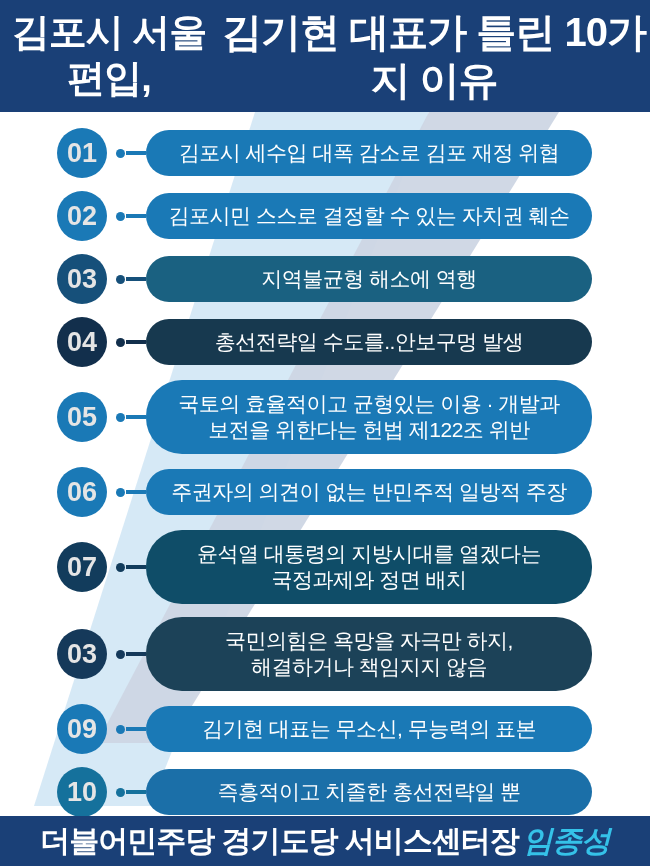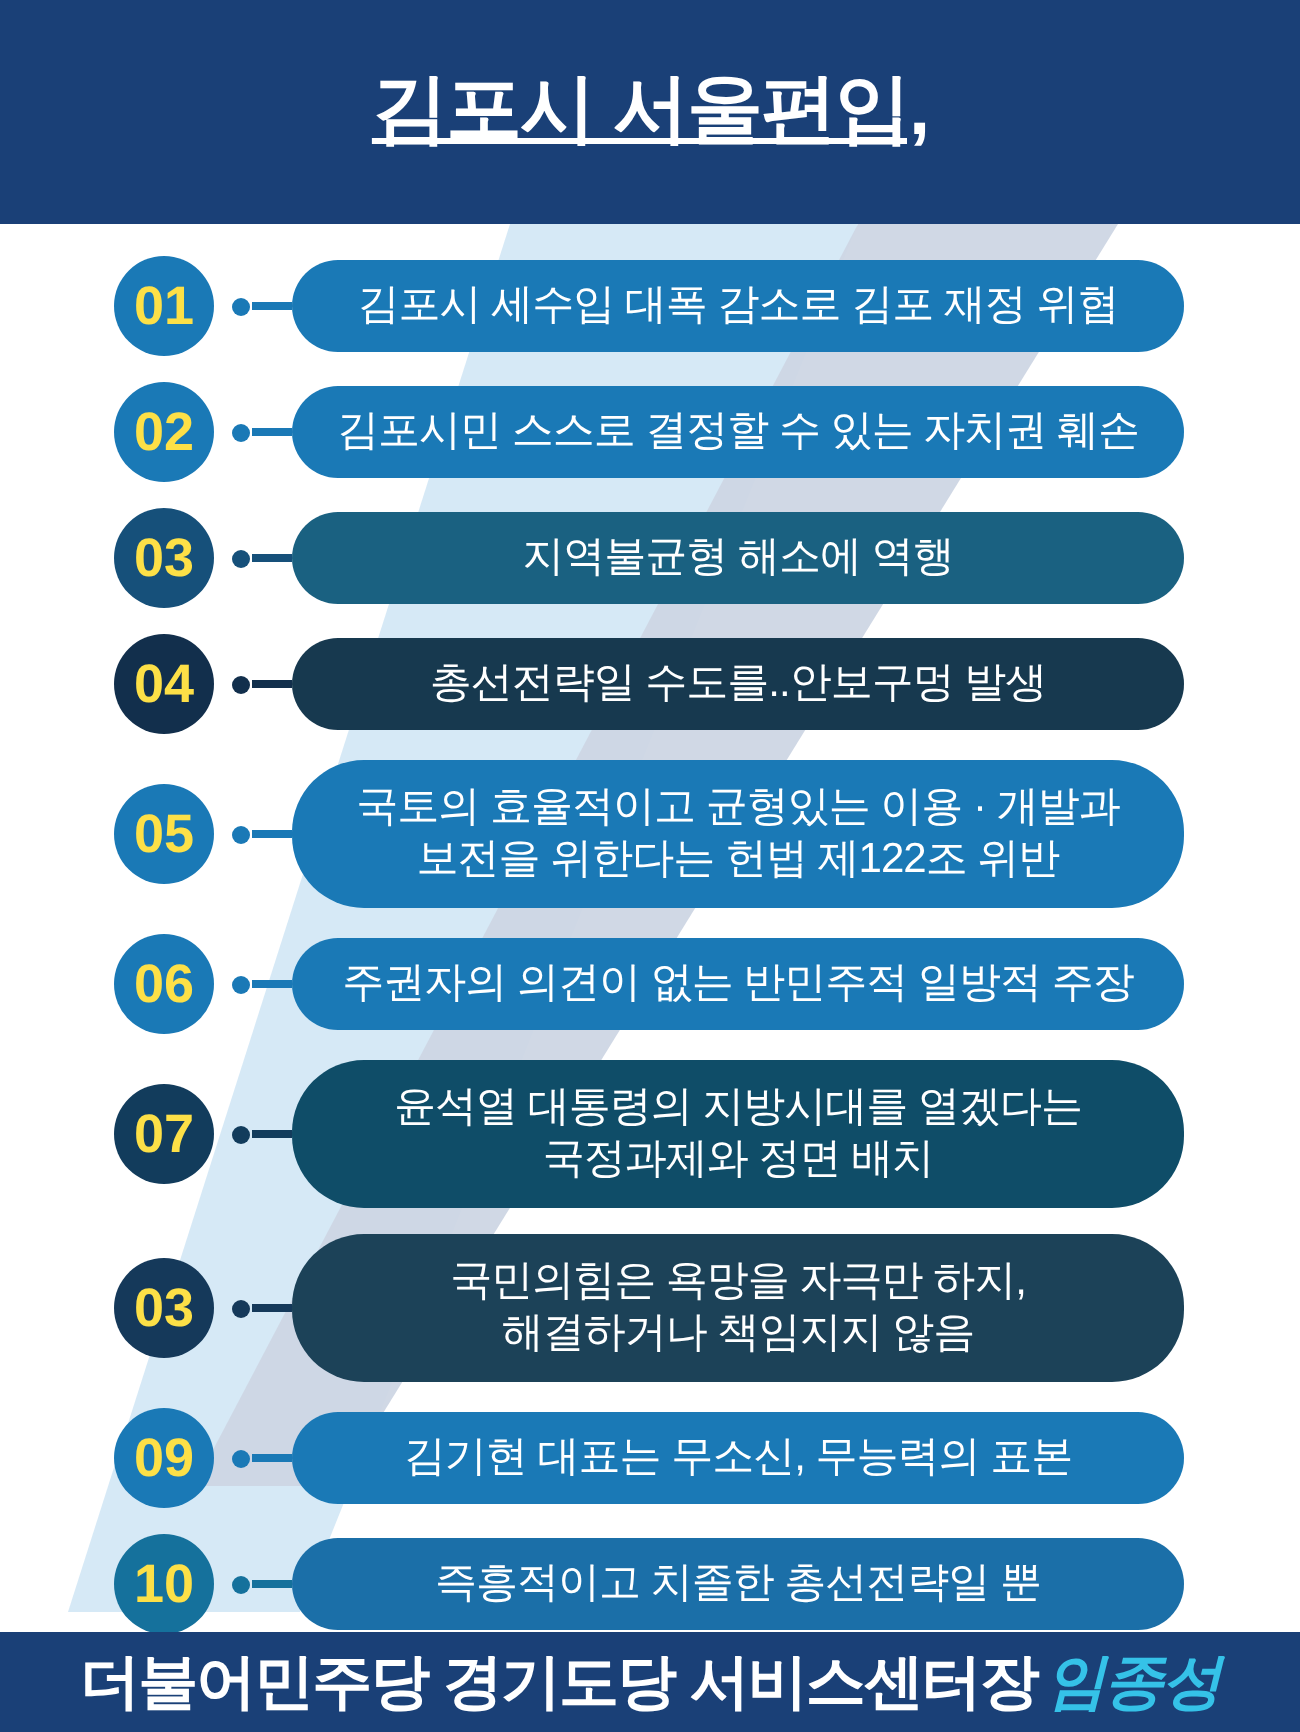--- a/index.html
+++ b/index.html
@@ -7,21 +7,21 @@
     width:650px;height:866px;background:#ffffff;
     font-family:"Liberation Sans","DejaVu Sans",sans-serif;
     overflow:hidden;
   }
   .poster{width:650px;height:866px;display:flex;flex-direction:column;position:relative;}
 
   
   .header{
     height:112px;flex:0 0 auto;background:var(--navy);
     display:flex;flex-direction:row;align-items:center;justify-content:center;
-    color:#fff;text-align:center;text-decoration:underline;
+    color:#fff;text-align:center;
   }
   .header .t1{font-size:38px;font-weight:800;letter-spacing:-1px;line-height:1.2;}
   .header .t2{font-size:40px;font-weight:800;letter-spacing:-1px;line-height:1.2;}
 
   
   .list{
     position:relative;flex:1 1 auto;box-sizing:border-box;
     padding:16px 0 6px 0;overflow:hidden;
   }
   .bg-shape{position:absolute;left:0;top:0;width:650px;height:694px;pointer-events:none;}
@@ -34,21 +34,21 @@
     clip-path:polygon(429px 0px,559px 0px,169px 631px,97px 631px);
   }
   .row{
     position:relative;z-index:2;display:flex;align-items:center;
     margin:0 0 13px 0;
   }
   .num-circle{
     width:50px;height:50px;margin-left:57px;flex:0 0 auto;
     border-radius:50%;background:var(--circle,#1a79b6);
     display:flex;align-items:center;justify-content:center;
-    color:#fde047;font-size:27px;font-weight:800;letter-spacing:0px;
+    color:#e5e5e5;font-size:27px;font-weight:800;letter-spacing:0px;
   }
   .connector{display:flex;align-items:center;margin-left:9px;flex:0 0 auto;}
   .connector .dot{width:9px;height:9px;border-radius:50%;background:var(--circle,#1a79b6);}
   .connector .line{width:20px;height:4px;margin-left:1px;background:var(--circle,#1a79b6);}
   .pill{
     flex:1 1 auto;margin-right:58px;min-height:46px;box-sizing:border-box;
     background:var(--pill,#1a79b6);border-radius:24px;
     display:flex;align-items:center;justify-content:center;
     color:#fff;font-size:21px;font-weight:400;letter-spacing:-0.5px;
     text-align:center;white-space:pre-line;line-height:1.25;padding:4px 10px;
@@ -63,20 +63,21 @@
   }
   .footer .name{color:var(--cyan);margin-left:4px;font-style:italic;}
 </style>
 </head>
 <body>
 
 <div class="poster">
 
   <div class="header">
     <div class="t1">김포시 서울편입,</div>
+    <div class="t2">김기현 대표가 틀린 10가지 이유</div>
   </div>
 
   <div class="list">
     <div class="bg-shape shape-azure"></div>
     <div class="bg-shape shape-lavender"></div>
 
     <div class="row" style="--circle: #1a79b6; --pill: #1a79b6;">
       <div class="num-circle">01</div>
       <div class="connector">
           <span class="dot"></span>

